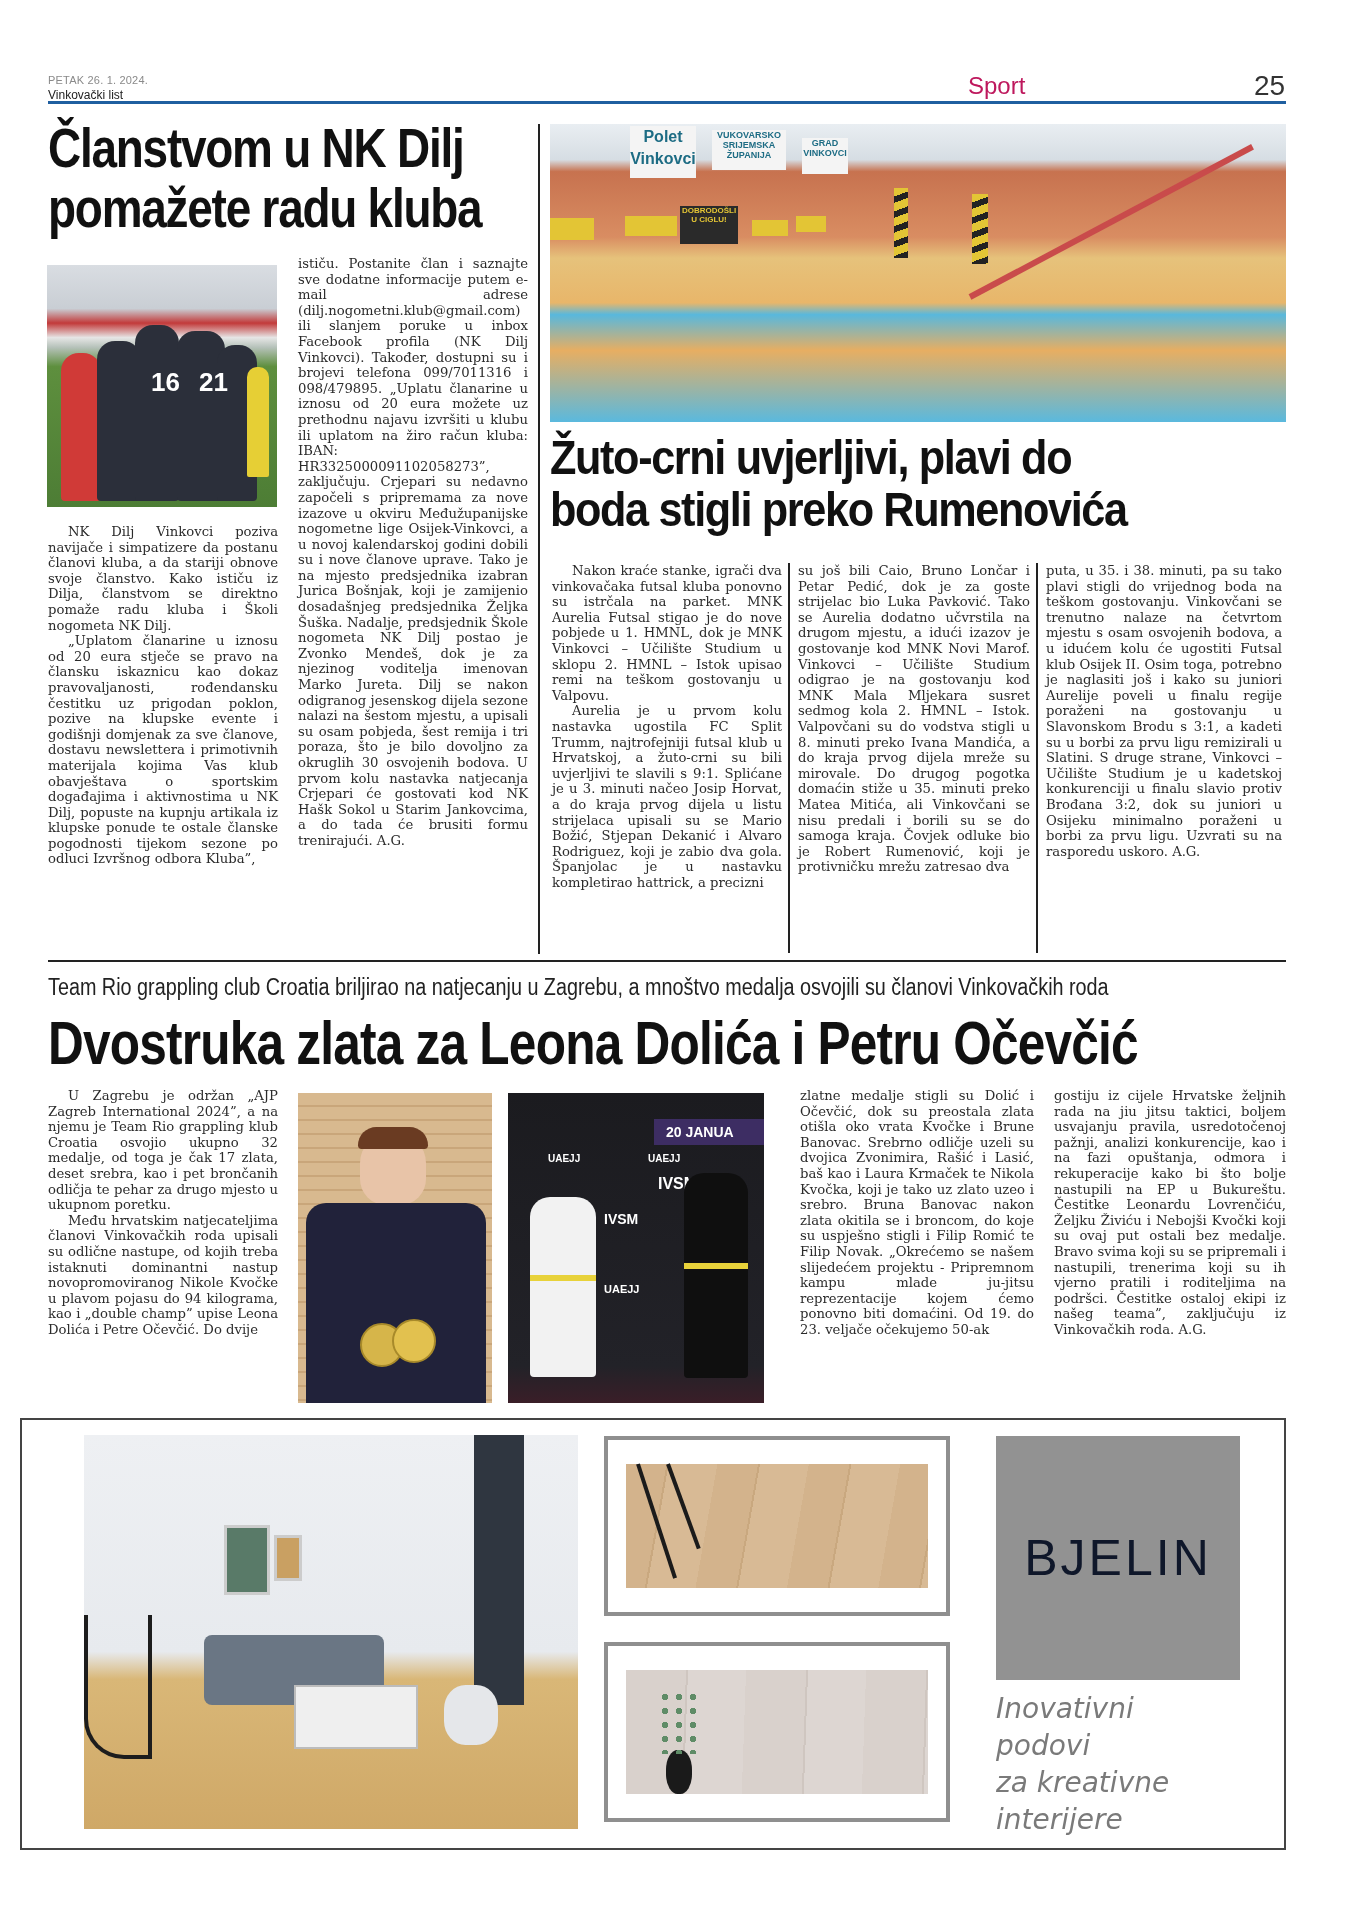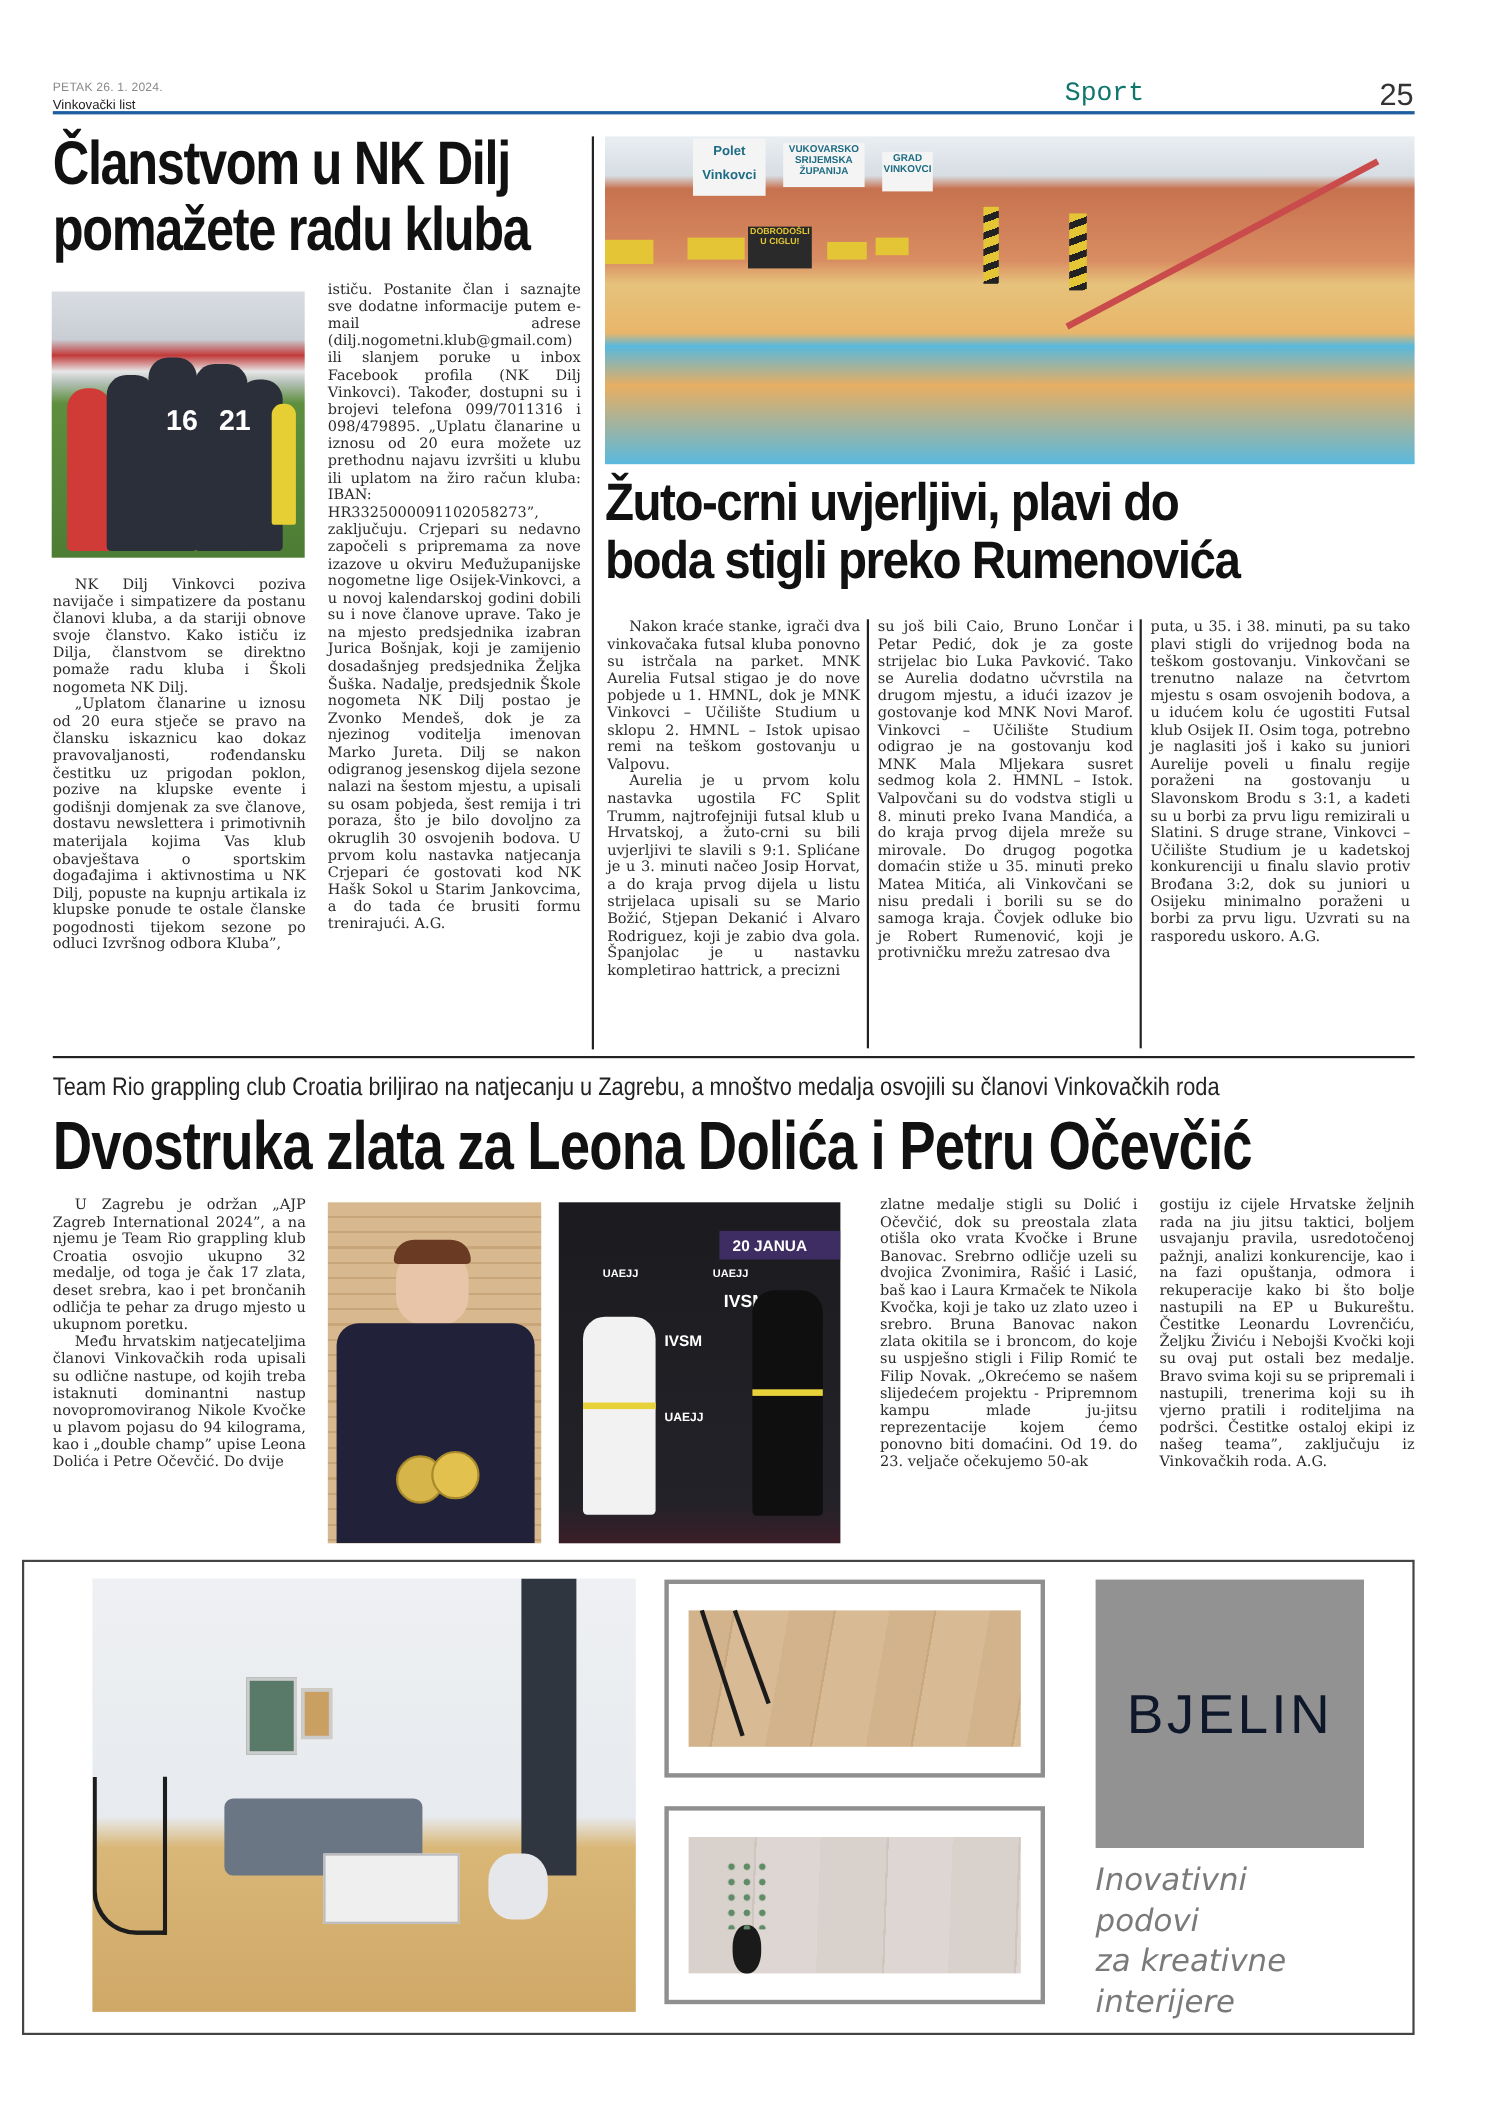--- a/index.html
+++ b/index.html
@@ -1,21 +1,21 @@
 <!DOCTYPE html>
 <html><head>
 <meta charset="utf-8">
 <style>
   html, body { margin:0; padding:0; background:#fff; }
   body { width:1354px; height:1920px; position:relative; overflow:hidden; color:#2a2a2a;
          font-family:"DejaVu Serif", serif; }
   .abs { position:absolute; }
   .hdr-date { left:48px; top:74px; font-family:"Liberation Sans", sans-serif; font-size:11px; color:#8a8a8a; letter-spacing:0.2px; }
   .hdr-paper { left:48px; top:88px; font-family:"Liberation Sans", sans-serif; font-size:12px; color:#222; }
-  .hdr-section { left:968px; top:72px; font-family:Liberation Mono, monospace; font-size:24px; color:#0f766e; }
+  .hdr-section { left:968px; top:72px; font-family:Liberation Sans, sans-serif; font-size:24px; color:#be185d; }
   .hdr-page { left:1254px; top:70px; font-family:"Liberation Sans", sans-serif; font-size:28px; color:#333; font-weight:300; }
   .hdr-rule { left:48px; top:101px; width:1238px; height:3px; background:#1f5fa0; }
 
   .headline { font-family:"Liberation Sans", sans-serif; font-weight:bold; color:#111; letter-spacing:-1.5px; line-height:1.08; transform-origin:left top; }
   .h1 { left:48px; top:118px; font-size:56px; transform:scaleX(0.82); width:560px; }
   .h2 { left:550px; top:432px; font-size:48px; transform:scaleX(0.90); width:860px; }
   .h3-kicker { left:48px; top:974px; font-family:"Liberation Sans", sans-serif; font-size:23px; color:#222; transform:scaleX(0.86); transform-origin:left top; white-space:nowrap; }
   .h3 { left:48px; top:1010px; font-size:62px; transform:scaleX(0.80); white-space:nowrap; letter-spacing:-1px; }
 
   .col { font-size:13.2px; line-height:15.6px; text-align:justify; hyphens:auto; color:#2b2b2b; }
@@ -77,21 +77,21 @@
 <div class="abs col" style="left:48px;top:524px;width:230px;">
   <p>NK Dilj Vinkovci poziva navijače i simpatizere da postanu članovi kluba, a da stariji obnove svoje članstvo. Kako ističu iz Dilja, članstvom se direktno pomaže radu kluba i Školi nogometa NK Dilj.</p>
   <p>„Uplatom članarine u iznosu od 20 eura stječe se pravo na člansku iskaznicu kao dokaz pravovaljanosti, rođendansku čestitku uz prigodan poklon, pozive na klupske evente i godišnji domjenak za sve članove, dostavu newslettera i primotivnih materijala kojima Vas klub obavještava o sportskim događajima i aktivnostima u NK Dilj, popuste na kupnju artikala iz klupske ponude te ostale članske pogodnosti tijekom sezone po odluci Izvršnog odbora Kluba”,</p>
 </div>
 <div class="abs col" style="left:298px;top:256px;width:230px;">
   <p class="noindent">ističu. Postanite član i saznajte sve dodatne informacije putem e-mail adrese (dilj.nogometni.klub@gmail.com) ili slanjem poruke u inbox Facebook profila (NK Dilj Vinkovci). Također, dostupni su i brojevi telefona 099/7011316 i 098/479895. „Uplatu članarine u iznosu od 20 eura možete uz prethodnu najavu izvršiti u klubu ili uplatom na žiro račun kluba: IBAN: HR3325000091102058273”, zaključuju. Crjepari su nedavno započeli s pripremama za nove izazove u okviru Međužupanijske nogometne lige Osijek-Vinkovci, a u novoj kalendarskoj godini dobili su i nove članove uprave. Tako je na mjesto predsjednika izabran Jurica Bošnjak, koji je zamijenio dosadašnjeg predsjednika Željka Šuška. Nadalje, predsjednik Škole nogometa NK Dilj postao je Zvonko Mendeš, dok je za njezinog voditelja imenovan Marko Jureta. Dilj se nakon odigranog jesenskog dijela sezone nalazi na šestom mjestu, a upisali su osam pobjeda, šest remija i tri poraza, što je bilo dovoljno za okruglih 30 osvojenih bodova. U prvom kolu nastavka natjecanja Crjepari će gostovati kod NK Hašk Sokol u Starim Jankovcima, a do tada će brusiti formu trenirajući. A.G.</p>
 </div>
 <div class="abs vrule" style="left:538px;top:124px;height:830px;"></div>
 
 <div class="abs photo ph-futsal">
-  <div class="banner" style="left:80px;top:2px;width:66px;height:52px;font-size:12px;line-height:22px;">Polet Vinkovci</div>
+  <div class="banner" style="left:80px;top:2px;width:66px;height:52px;font-size:16px;line-height:22px;">Polet Vinkovci</div>
   <div class="banner" style="left:162px;top:6px;width:74px;height:40px;">VUKOVARSKO SRIJEMSKA ŽUPANIJA</div>
   <div class="banner" style="left:252px;top:14px;width:46px;height:36px;">GRAD VINKOVCI</div>
   <div class="banner-y" style="left:0;top:94px;width:44px;height:22px;"></div>
   <div class="banner-y" style="left:75px;top:92px;width:52px;height:20px;"></div>
   <div class="banner" style="left:130px;top:82px;width:58px;height:38px;background:#2a2a2a;color:#e3c535;font-size:8px;">DOBRODOŠLI U CIGLU!</div>
   <div class="banner-y" style="left:202px;top:96px;width:36px;height:16px;"></div>
   <div class="banner-y" style="left:246px;top:92px;width:30px;height:16px;"></div>
   <div class="banner-y" style="left:344px;top:64px;width:14px;height:70px;background:repeating-linear-gradient(160deg,#e3c535 0 8px,#222 8px 14px);"></div>
   <div class="banner-y" style="left:422px;top:70px;width:16px;height:70px;background:repeating-linear-gradient(160deg,#e3c535 0 8px,#222 8px 14px);"></div>
   <div style="position:absolute;left:0;right:0;bottom:0;height:118px;background:linear-gradient(170deg,transparent 0 48%,rgba(200,60,60,0.0) 48%);"></div>

